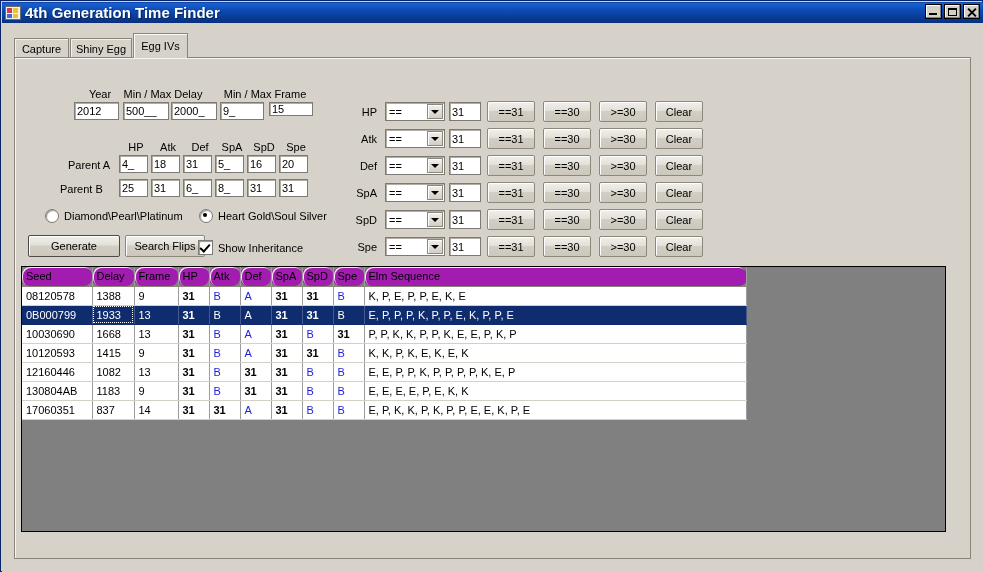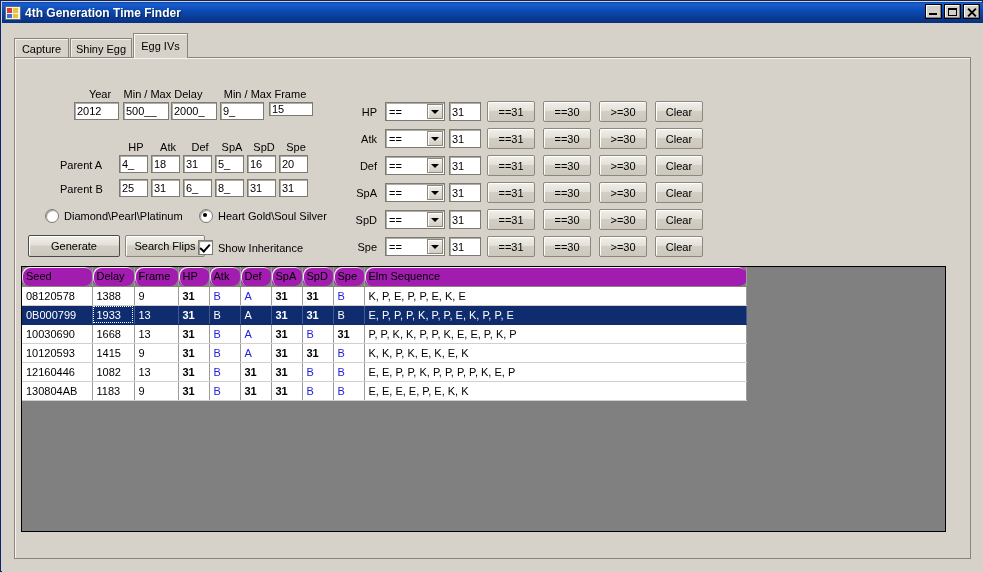--- a/index.html
+++ b/index.html
@@ -25,21 +25,21 @@
     width:16px;height:14px;margin-left:3px;margin-right:4px;
     position:relative;flex:0 0 auto;
     background:#f1f1f1;border:1px solid #6a6a6a;box-sizing:border-box;
   }
   #app-icon .q{position:absolute;}
   #app-icon .q1{left:1px;top:1px;width:5px;height:5px;background:#d04040;}
   #app-icon .q2{left:7px;top:1px;width:5px;height:5px;background:#e8c33a;}
   #app-icon .q3{left:1px;top:7px;width:5px;height:4px;background:#3a6fd0;}
   #app-icon .q4{left:7px;top:7px;width:5px;height:4px;background:#e8c33a;}
   #title-text{
-    color:#ffffff;font-weight:bold;font-size:12px;
+    color:#ffffff;font-weight:bold;font-size:15px;
     text-shadow:1px 1px 1px rgba(0,0,0,.45);
     white-space:nowrap;
   }
   #title-buttons{position:absolute;right:3px;top:2px;display:flex;gap:2px;}
   .tbtn{
     width:17px;height:15px;background:#d4d0c8;
     border:1px solid #000;box-sizing:border-box;
     position:relative;
     box-shadow:inset -1px -1px 0 #808080, inset 1px 1px 0 #ffffff;
   }
@@ -249,21 +249,21 @@
       <div class="tbox" style="left:205px;top:44px;width:44px;height:18px;">9_</div>
       <div class="tbox" style="left:254px;top:44px;width:44px;height:14px;">15</div>
 
       <div class="lbl" style="left:106px;top:83px;width:30px;text-align:center;">HP</div>
       <div class="lbl" style="left:138px;top:83px;width:30px;text-align:center;">Atk</div>
       <div class="lbl" style="left:170px;top:83px;width:30px;text-align:center;">Def</div>
       <div class="lbl" style="left:202px;top:83px;width:30px;text-align:center;">SpA</div>
       <div class="lbl" style="left:234px;top:83px;width:30px;text-align:center;">SpD</div>
       <div class="lbl" style="left:266px;top:83px;width:30px;text-align:center;">Spe</div>
 
-      <div class="lbl" style="left:45px;top:101px;">Parent A</div>
+      <div class="lbl" style="left:53px;top:101px;">Parent A</div>
       <div class="tbox" style="left:104px;top:97px;width:29px;height:18px;">4_</div>
       <div class="tbox" style="left:136px;top:97px;width:29px;height:18px;">18</div>
       <div class="tbox" style="left:168px;top:97px;width:29px;height:18px;">31</div>
       <div class="tbox" style="left:200px;top:97px;width:29px;height:18px;">5_</div>
       <div class="tbox" style="left:232px;top:97px;width:29px;height:18px;">16</div>
       <div class="tbox" style="left:264px;top:97px;width:29px;height:18px;">20</div>
 
       <div class="lbl" style="left:45px;top:125px;">Parent B</div>
       <div class="tbox" style="left:104px;top:121px;width:29px;height:18px;">25</div>
       <div class="tbox" style="left:136px;top:121px;width:29px;height:18px;">31</div>
@@ -445,19 +445,31 @@
                 <td class="col-delay">1183</td>
                 <td class="col-frame">9</td>
                 <td class="col-iv iv31">31</td>
                 <td class="col-iv ivL">B</td>
                 <td class="col-iv iv31">31</td>
                 <td class="col-iv iv31">31</td>
                 <td class="col-iv ivL">B</td>
                 <td class="col-iv ivL">B</td>
                 <td class="col-elm">E, E, E, E, P, E, K, K</td>
               </tr>
+              <tr>
+                <td class="col-seed">17060351</td>
+                <td class="col-delay">837</td>
+                <td class="col-frame">14</td>
+                <td class="col-iv iv31">31</td>
+                <td class="col-iv iv31">31</td>
+                <td class="col-iv ivL">A</td>
+                <td class="col-iv iv31">31</td>
+                <td class="col-iv ivL">B</td>
+                <td class="col-iv ivL">B</td>
+                <td class="col-elm">E, P, K, K, P, K, P, P, E, E, K, P, E</td>
+              </tr>
             </tbody>
         </table>
       </div>
 
     </div>
   </div>
 </div>
 
 </body></html>

